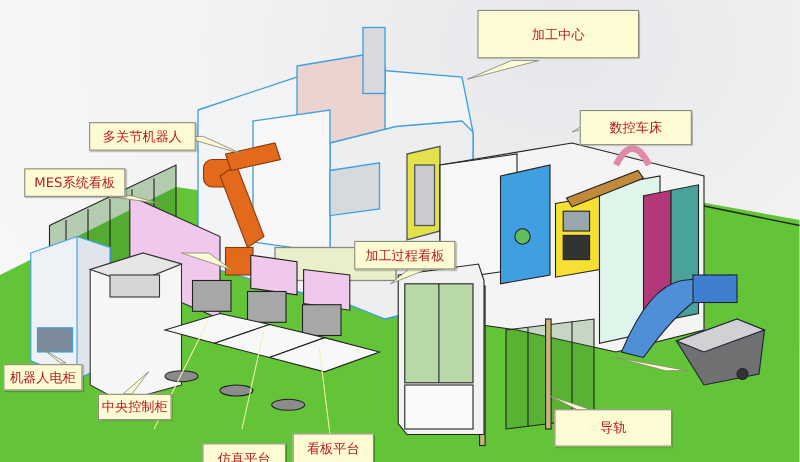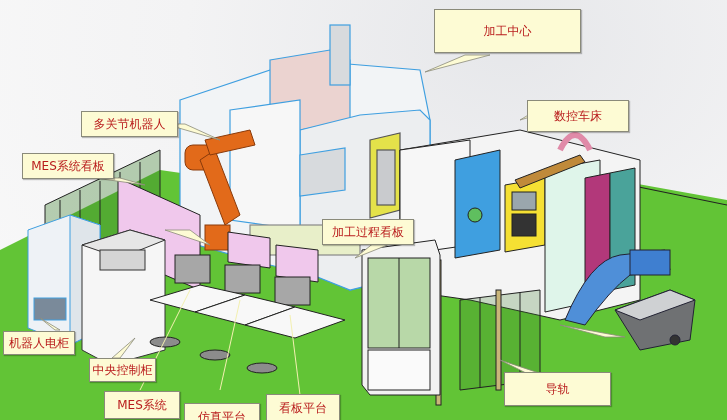--- a/index.html
+++ b/index.html
@@ -136,17 +136,16 @@
 
   <div class="callout" style="left:434px;top:9px;width:145px;height:42px;flex-direction:column;">
     <span class="two">加工中心</span>
   </div>
   <div class="callout" style="left:527px;top:80px;width:100px;height:30px;margin-top:20px;">数控车床</div>
   <div class="callout" style="left:81px;top:111px;width:95px;height:24px;">多关节机器人</div>
   <div class="callout" style="left:22px;top:153px;width:90px;height:24px;">MES系统看板</div>
   <div class="callout" style="left:3px;top:331px;width:70px;height:22px;">机器人电柜</div>
   <div class="callout" style="left:322px;top:219px;width:90px;height:24px;">加工过程看板</div>
   <div class="callout" style="left:69px;top:358px;width:65px;height:22px;margin-left:20px;">中央控制柜</div>
-  <div class="callout" style="left:104px;top:391px;width:74px;height:26px;">MES系统</div>
   <div class="callout" style="left:184px;top:403px;width:74px;height:26px;">仿真平台</div>
   <div class="callout" style="left:266px;top:394px;width:72px;height:26px;">看板平台</div>
   <div class="callout" style="left:504px;top:372px;width:105px;height:32px;text-align:right;">导轨</div>
 </div>
 
 </body></html>

